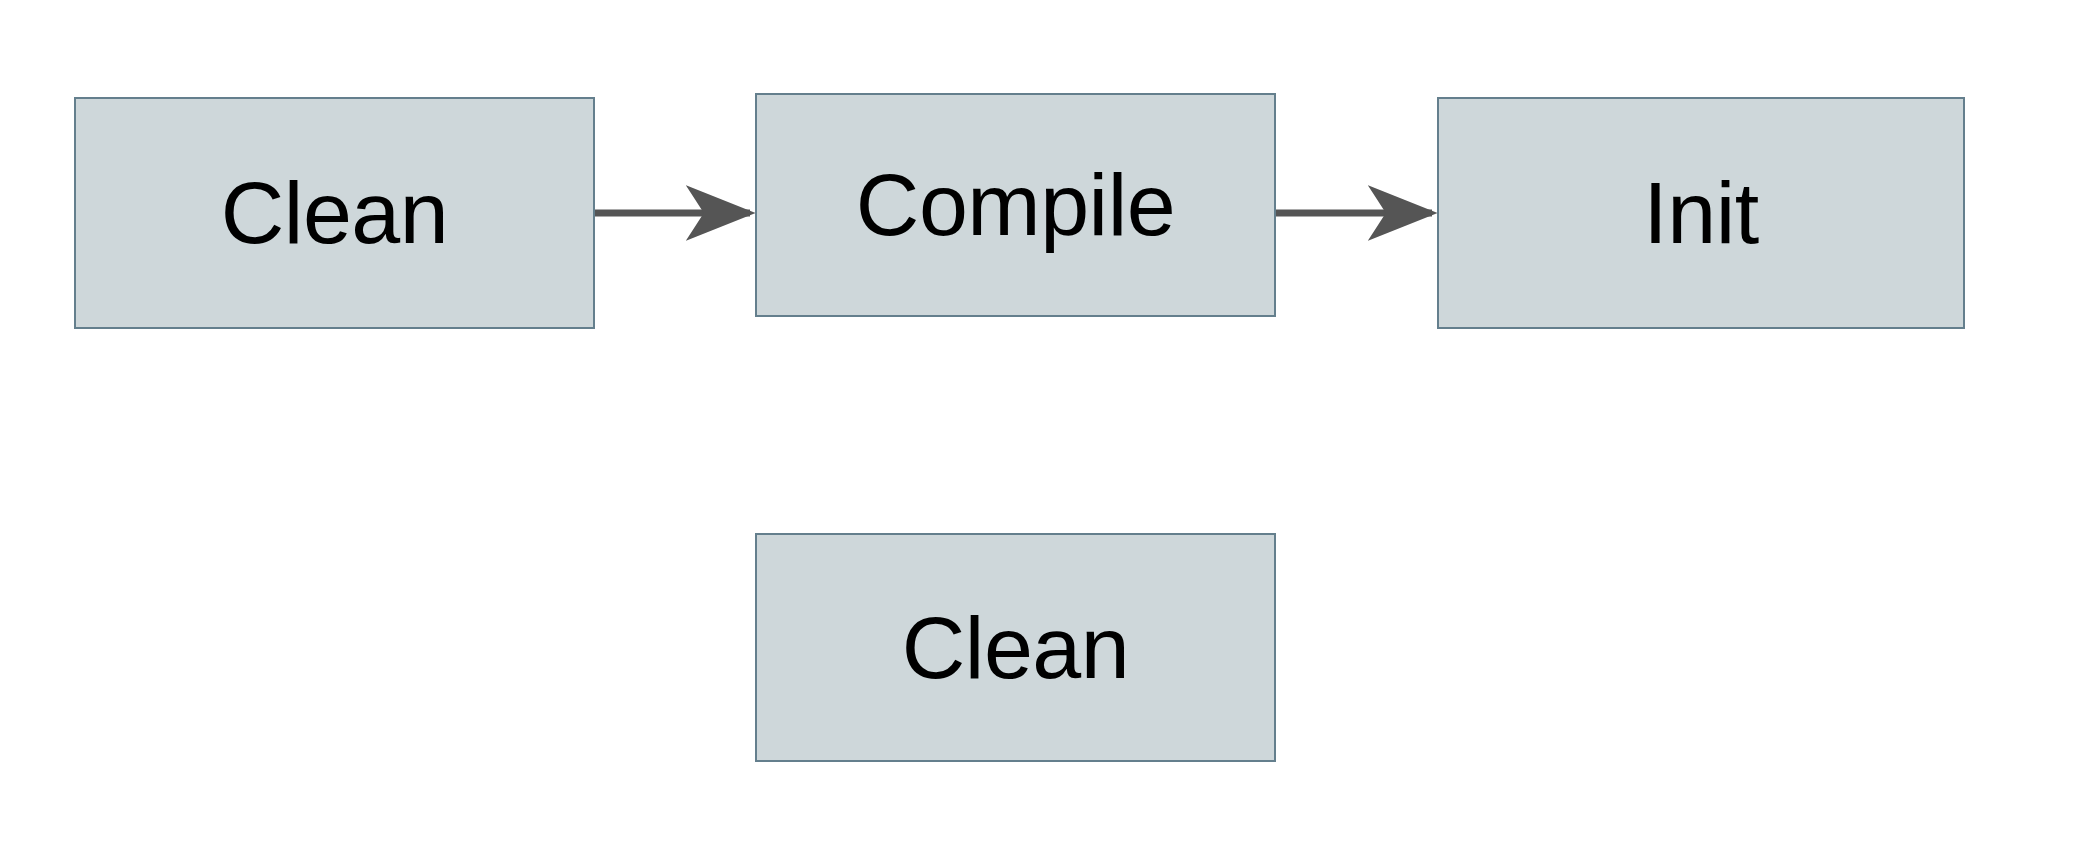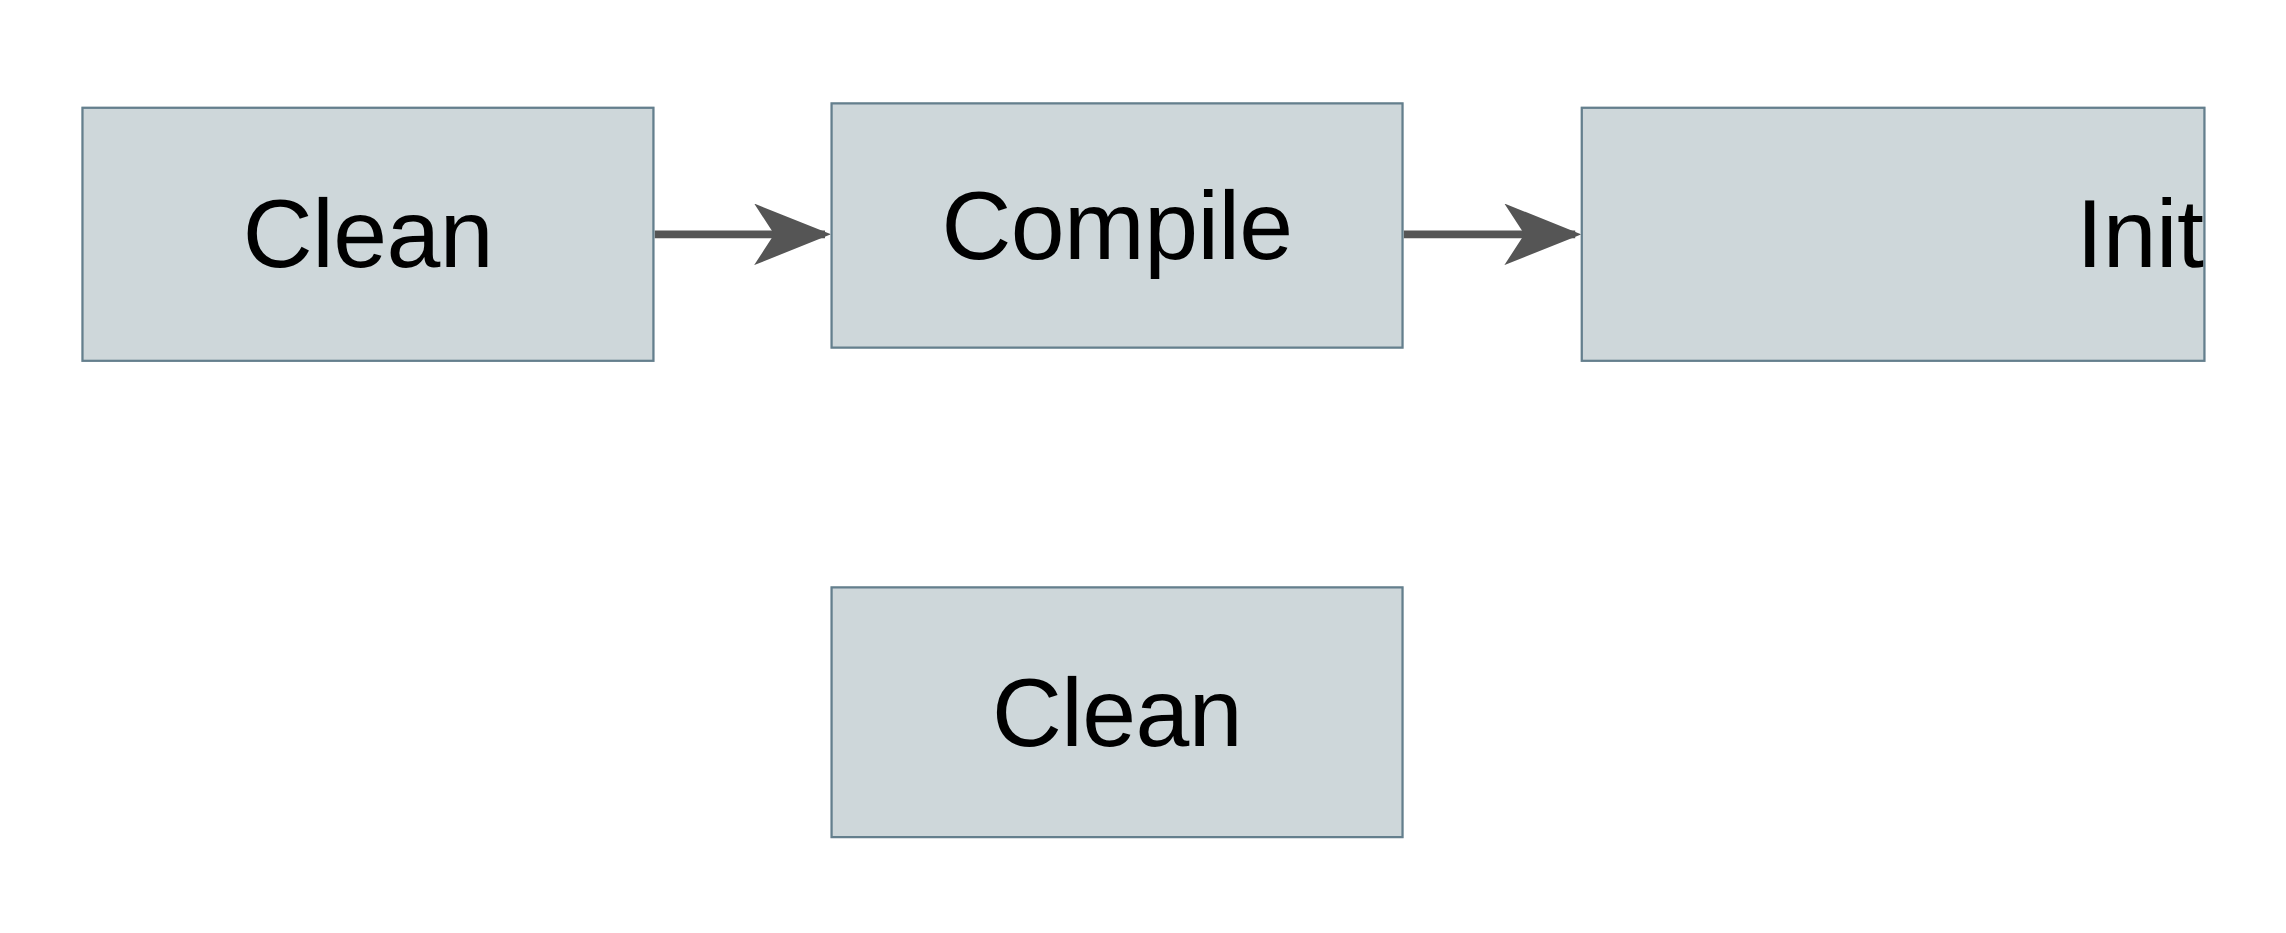--- a/index.html
+++ b/index.html
@@ -33,21 +33,21 @@
     font-weight: 400;
     line-height: 1;
     color: #000000;
     letter-spacing: -0.5px;
     white-space: nowrap;
     user-select: none;
   }
   
   #node-dist    { left: 74px;   top: 97px;  width: 521px; height: 232px; }
   #node-compile { left: 755px;  top: 81px;  width: 521px; height: 224px; margin-top: 12px; }
-  #node-init    { left: 1437px; top: 97px;  width: 568px; height: 232px; justify-content: flex-end; }
+  #node-init    { left: 1437px; top: 97px;  width: 528px; height: 232px; }
   #node-clean   { left: 755px;  top: 533px; width: 521px; height: 229px; }
 
   .edge-layer {
     position: absolute;
     left: 0;
     top: 0;
     width: 2078px;
     height: 848px;
     pointer-events: none;
   }

